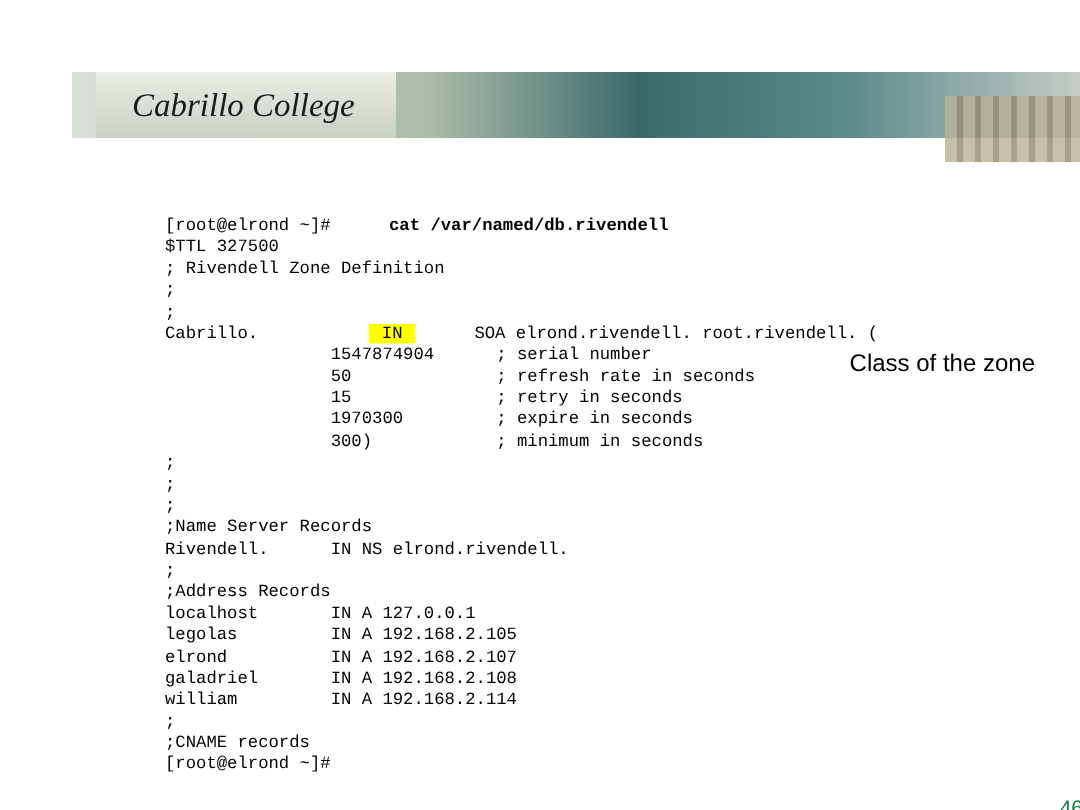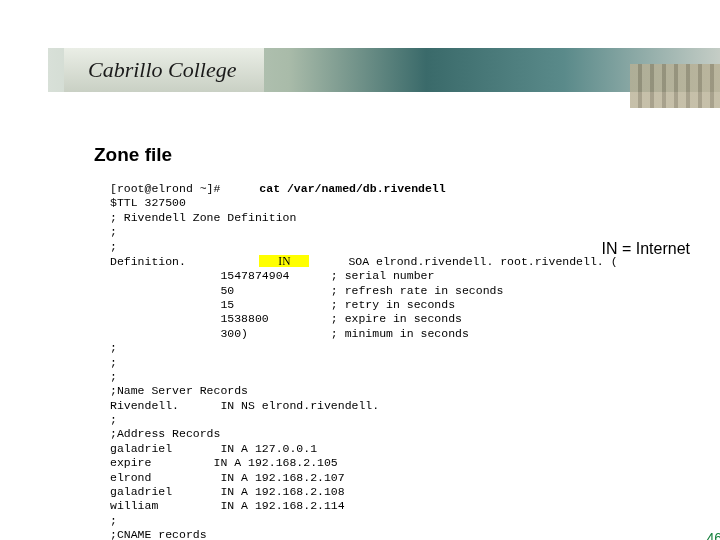--- a/index.html
+++ b/index.html
@@ -62,22 +62,21 @@
   .code-area {
     font-family: "Courier New", monospace;
     font-size: 11.5px;
     line-height: 1.25;
     white-space: pre;
     color: #000;
   }
   .cmd { font-weight: bold; }
   .highlight-in {
     background: #ffff00;
-    padding: 0 19px;
-    font-family: Liberation Serif, serif;
+    padding: 0 9px;
   }
   .annotations {
     position: absolute;
     right: 30px;
     top: 170px;
     font-family: Verdana, Arial, sans-serif;
     font-size: 16px;
     color: #000;
   }
   .ann2 { margin-top: 22px; }
@@ -93,47 +92,46 @@
 <body>
 
 <div class="title-bar">
   <div class="logo-area">
     <span class="logo-text">Cabrillo College</span>
   </div>
   <div class="pillars"></div>
 </div>
 
 <div class="content">
-  <div class="section-title">Zone file</div>
 
   <div class="code-area"><span>[root@elrond ~]# </span><span class="cmd">cat /var/named/db.rivendell</span>
 <span>$TTL 327500</span>
 <span>; Rivendell Zone Definition</span>
 <span>;</span>
 <span>;</span>
-<span>Definition.</span>      <span class="highlight-in">IN</span><span> SOA elrond.rivendell. root.rivendell. (</span>
+<span>Cabrillo.</span>      <span class="highlight-in">IN</span><span> SOA elrond.rivendell. root.rivendell. (</span>
 <span>                1547874904      ; serial number</span>
 <span>                50              ; refresh rate in seconds</span>
 <span>                15              ; retry in seconds</span>
-<span>                1538800         ; expire in seconds</span>
+<span>                1970300         ; expire in seconds</span>
 <span>                300)            ; minimum in seconds</span>
 <span>;</span>
 <span>;</span>
 <span>;</span>
 <span>;Name Server Records</span>
 <span>Rivendell.      IN NS elrond.rivendell.</span>
 <span>;</span>
 <span>;Address Records</span>
-<span>galadriel       IN A 127.0.0.1</span>
-<span>expire         IN A 192.168.2.105</span>
+<span>localhost       IN A 127.0.0.1</span>
+<span>legolas         IN A 192.168.2.105</span>
 <span>elrond          IN A 192.168.2.107</span>
 <span>galadriel       IN A 192.168.2.108</span>
 <span>william         IN A 192.168.2.114</span>
 <span>;</span>
 <span>;CNAME records</span>
 <span>[root@elrond ~]#</span></div>
 </div>
 
 <div class="annotations">
-  <div class="ann2">IN = Internet</div>
+  <div>Class of the zone</div>
 </div>
 
 <div class="page-num">46</div>
 
 </body></html>

